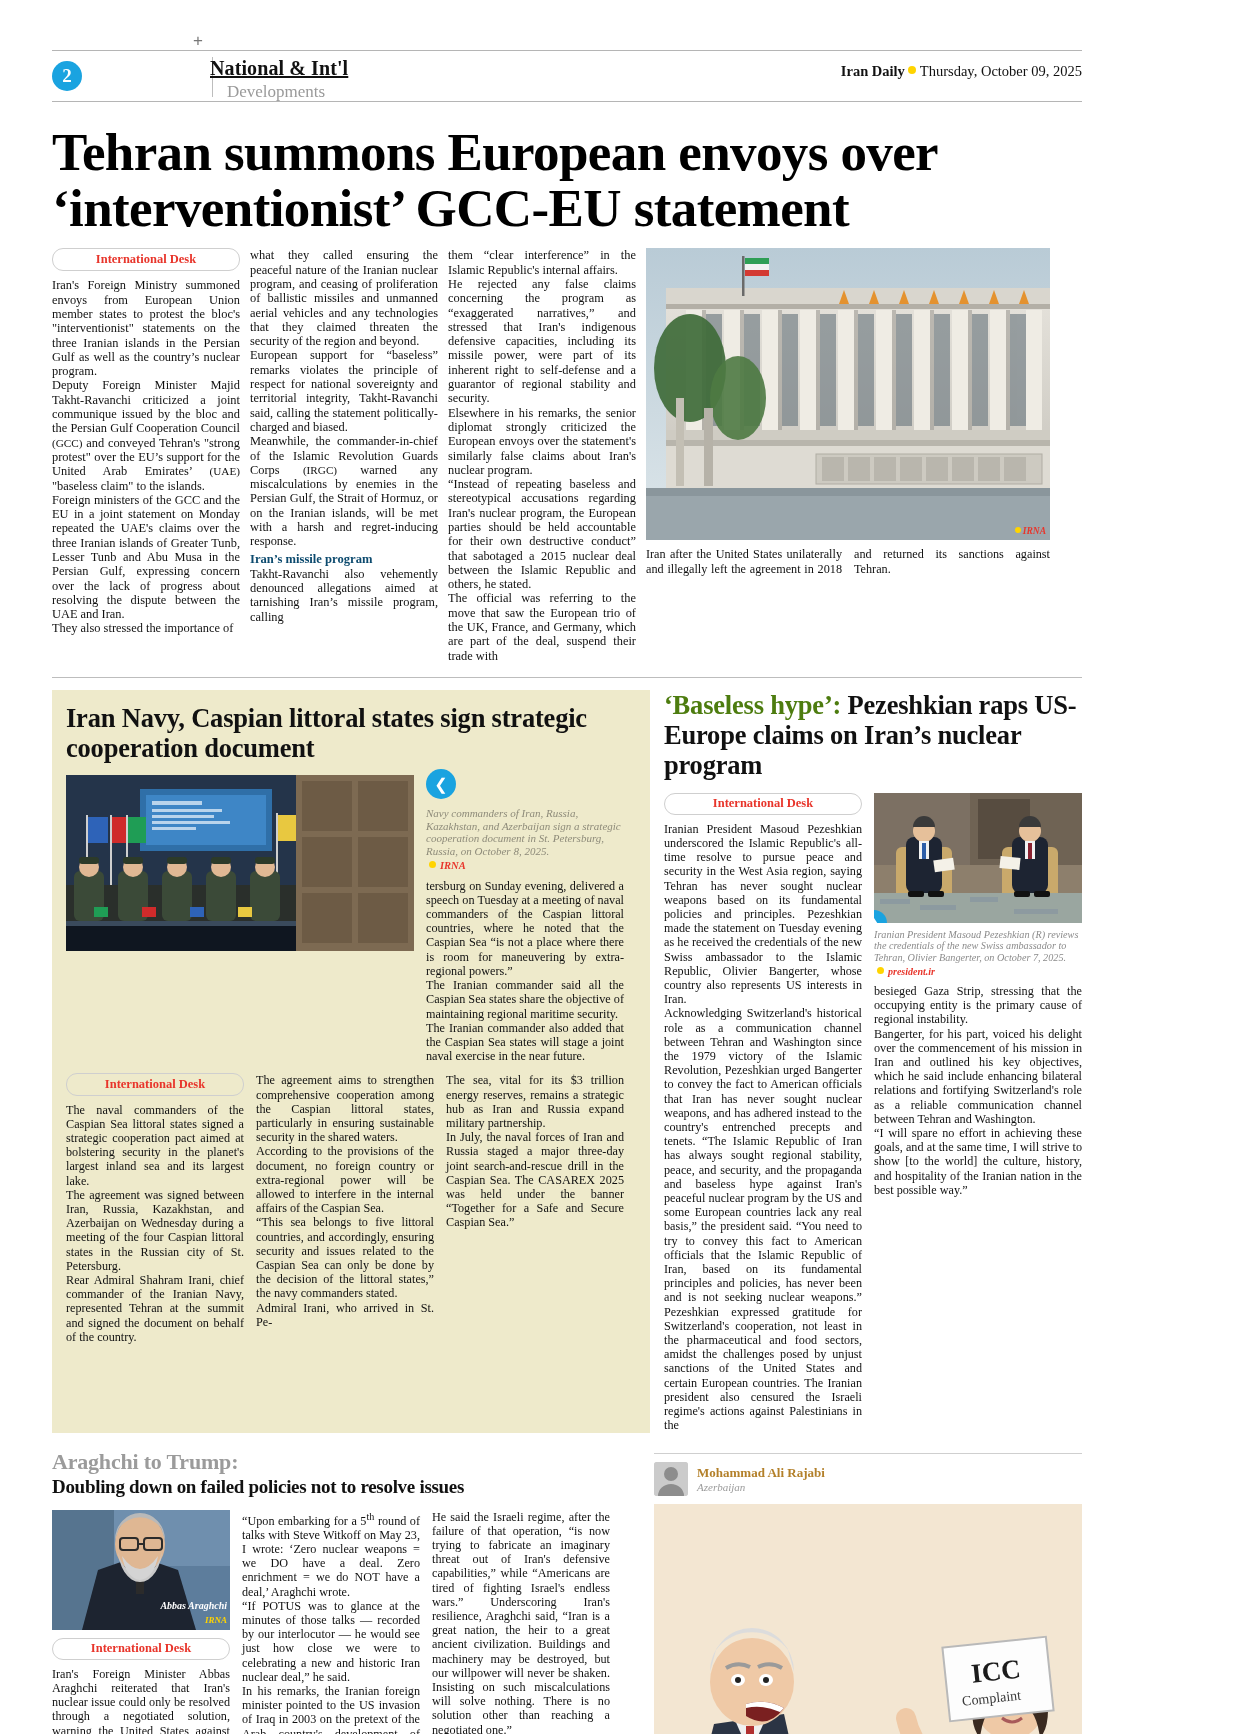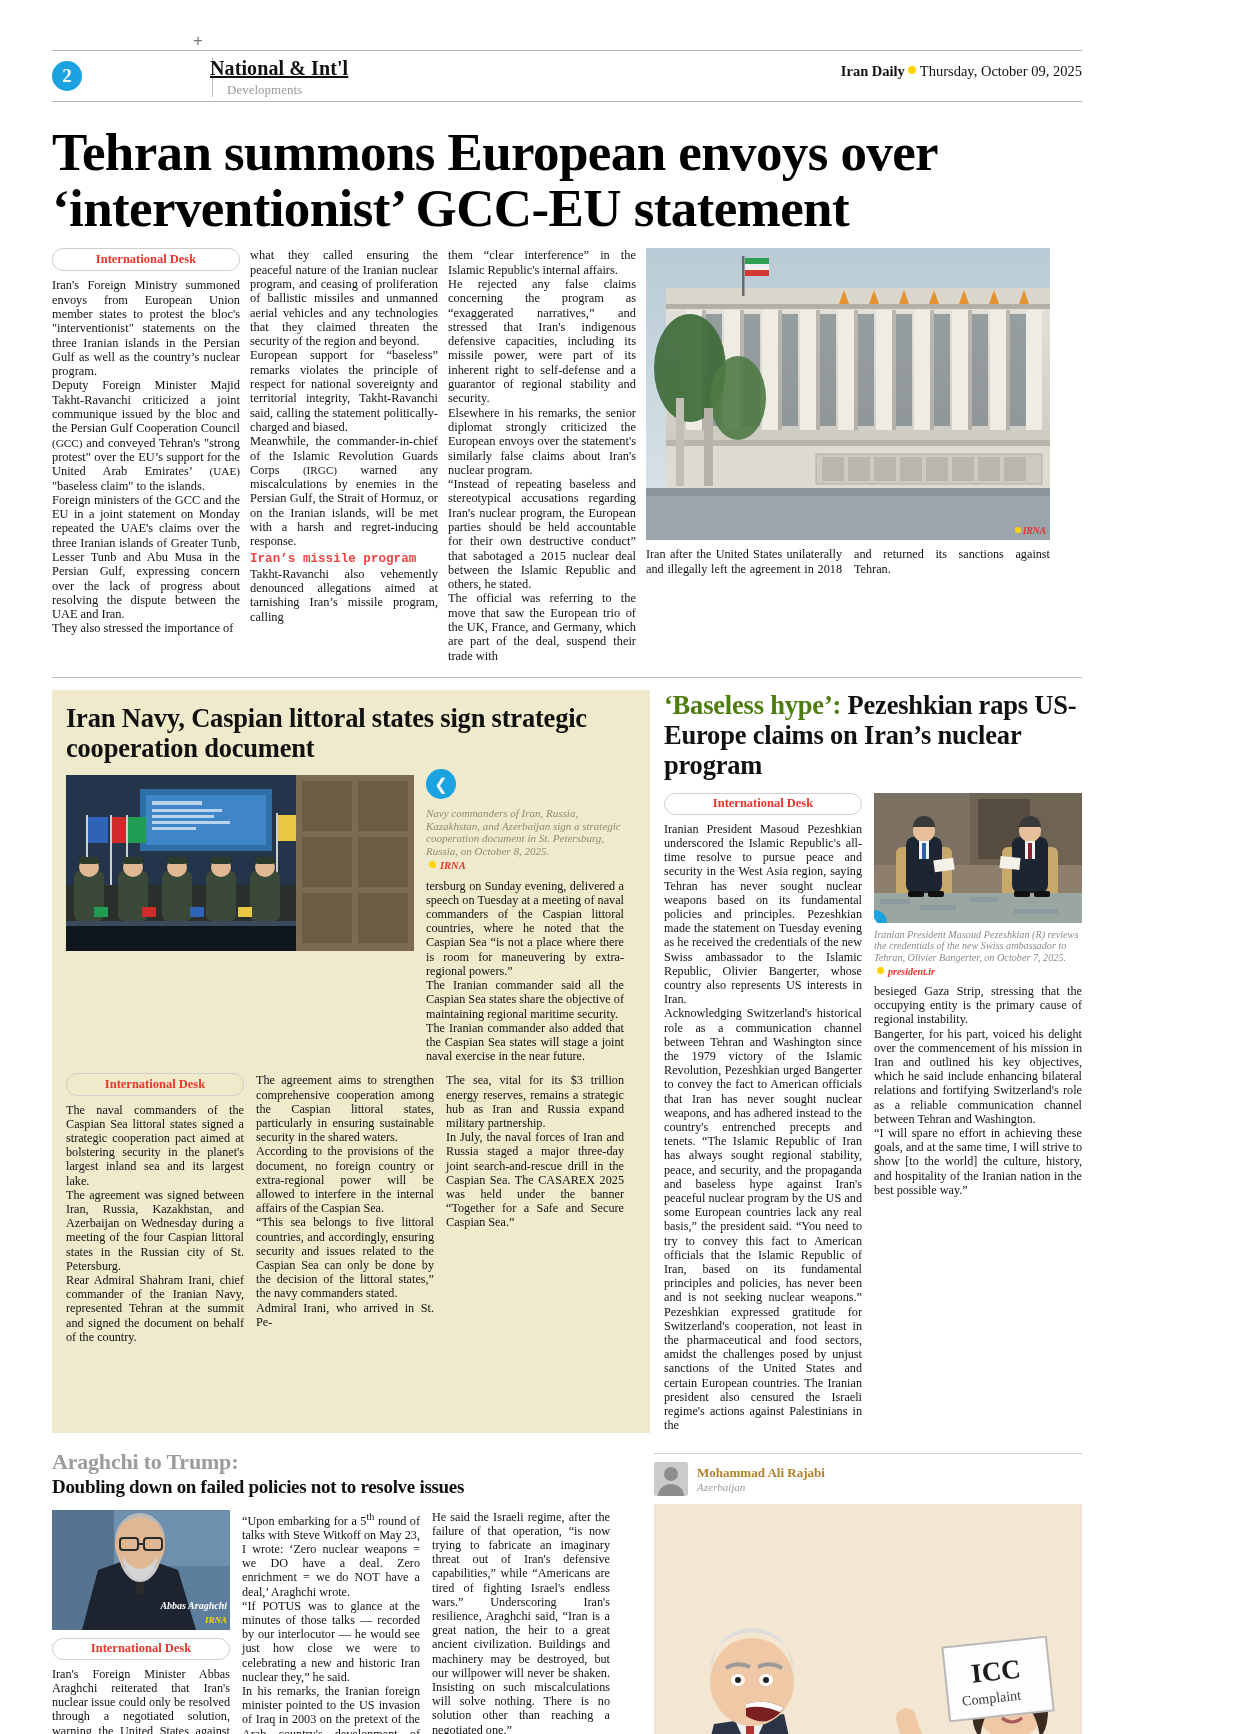--- a/index.html
+++ b/index.html
@@ -21,21 +21,21 @@
 
   
   .masthead { position:relative; height:52px; border-top:1px solid #b5b5b5; border-bottom:1px solid #b5b5b5; }
   .pagenum {
     position:absolute; left:0px; top:10px; width:30px; height:30px; border-radius:50%;
     background:#1aa3e0; color:#fff; font-family:"Liberation Serif",serif; font-weight:bold;
     font-size:19px; display:flex; align-items:center; justify-content:center;
   }
   .mh-divider { position:absolute; left:160px; top:6px; width:1px; height:40px; background:#bdbdbd; }
   .mh-title { position:absolute; left:158px; top:6px; font-weight:bold; font-size:20px; letter-spacing:.1px;text-decoration:underline; }
-  .mh-sub { position:absolute; left:175px; top:31px; font-size:13px; color:#9a9a9a; }
+  .mh-sub { position:absolute; left:175px; top:31px; font-size:17px; color:#9a9a9a; }
   .mh-right { position:absolute; right:0px; top:12px; font-size:14.5px; white-space:nowrap; }
   .mh-right .brand { font-weight:bold; }
   .dot-yellow { display:inline-block; width:8px; height:8px; border-radius:50%; background:#ffd400; margin:0 4px 0 3px; vertical-align:2px; }
 
   
   .lead-head {
     margin-top:22px;
     font-family:"Liberation Serif", serif;
     font-weight:bold;
     font-size:53px;
@@ -59,21 +59,21 @@
   .lead-col { width:188px; }
   .lead-photo-col { width:404px; }
   .lead-photo { width:404px; height:292px; position:relative; overflow:hidden; background:#9fb0b8; }
   .credit {
     position:absolute; right:4px; bottom:4px; font-size:9.5px; color:#e8352b;
     font-style:italic; font-weight:bold; background:rgba(255,255,255,.0);
   }
   .credit .dot-yellow { width:6px; height:6px; vertical-align:1px; margin-right:2px;}
   .lead-caption { margin-top:7px; font-size:12.2px; line-height:14.2px; column-count:2; column-gap:12px; text-align:justify; }
 
-  .subhead-blue { color:#ef4444; font-weight:bold; font-size:12.6px; margin-top:3px; margin-bottom:1px; font-family:Liberation Mono, monospace;}
+  .subhead-blue { color:#0c4a6e; font-weight:bold; font-size:12.6px; margin-top:3px; margin-bottom:1px; font-family:Liberation Serif, serif;}
 
   
   .band { margin-top:14px; border-top:1px solid #bdbdbd; padding-top:12px; display:flex; gap:14px; }
   .band-left { width:692px; background:#eeeacb; padding:14px 14px 18px 14px; }
   .band-right { width:428px; }
 
   .band-head { font-weight:bold; font-size:26.5px; line-height:1.12; letter-spacing:-0.2px; }
   .navy-photo { margin-top:12px; width:348px; height:176px; position:relative; overflow:hidden; background:#2d3b4e; }
 
   .navy-top { display:flex; gap:12px; }
@@ -517,21 +517,21 @@
             </div>
             <div class="desk-pill" style="margin-top:8px;">International Desk</div>
             <div style="margin-top:7px;">
               <p>Iran's Foreign Minister Abbas Araghchi reiterated that Iran's nuclear issue could only be resolved through a negotiated solution, warning the United States against repeating past miscalculations about the Islamic Republic.</p>
 
             </div>
           </div>
 
           <div class="bot-c">
             <p>“Upon embarking for a 5<sup>th</sup> round of talks with Steve Witkoff on May 23, I wrote: ‘Zero nuclear weapons = we DO have a deal. Zero enrichment = we do NOT have a deal,’ Araghchi wrote.</p>
-            <p>“If POTUS was to glance at the minutes of those talks — recorded by our interlocutor — he would see just how close we were to celebrating a new and historic Iran nuclear they,” he said.</p>
+            <p>“If POTUS was to glance at the minutes of those talks — recorded by our interlocutor — he would see just how close we were to celebrating a new and historic Iran nuclear deal,” he said.</p>
             <p>In his remarks, the Iranian foreign minister pointed to the US invasion of Iraq in 2003 on the pretext of the Arab country's development of weapons of mass destruction. “POTUS should also recall that there was never any ‘intelligence’ that Iraq was hiding WMDs. There were only unfathomable destruction, thousands of dead American soldiers, and 7 trillion American taxpayer dollars down the drain,” Araghchi said.</p>
 
           </div>
 
           <div class="bot-c">
             <p>He said the Israeli regime, after the failure of that operation, “is now trying to fabricate an imaginary threat out of Iran's defensive capabilities,” while “Americans are tired of fighting Israel's endless wars.” Underscoring Iran's resilience, Araghchi said, “Iran is a great nation, the heir to a great ancient civilization. Buildings and machinery may be destroyed, but our willpower will never be shaken. Insisting on such miscalculations will solve nothing. There is no solution other than reaching a negotiated one.”</p>
 
           </div>
         </div>
       </div>

